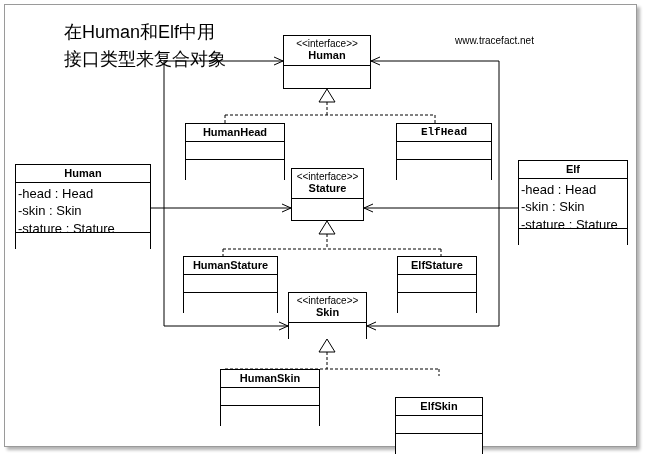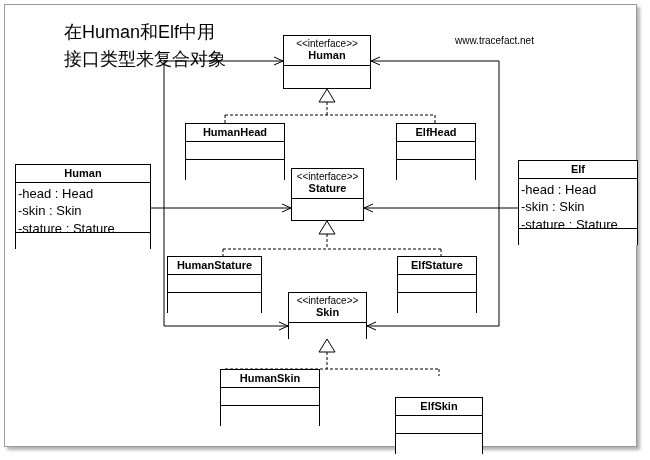--- a/index.html
+++ b/index.html
@@ -164,55 +164,55 @@
     </div>
     <div class="uml-compartment" style="height:22px;"></div>
   </div>
 
   <div class="uml-box" style="left:180px; top:118px; width:100px; height:57px;">
     <div class="uml-title">HumanHead</div>
     <div class="uml-compartment" style="height:18px;"></div>
     <div class="uml-compartment" style="height:20px;"></div>
   </div>
 
-  <div class="uml-box" style="left:391px; top:118px; width:80px; height:57px;">
+  <div class="uml-box" style="left:391px; top:118px; width:96px; height:57px;font-family:Liberation Mono, monospace;">
     <div class="uml-title">ElfHead</div>
     <div class="uml-compartment" style="height:18px;"></div>
     <div class="uml-compartment" style="height:20px;"></div>
   </div>
 
   <div class="uml-box" style="left:10px; top:159px; width:136px; height:85px;">
     <div class="uml-title">Human</div>
     <div class="uml-compartment uml-attrs" style="height:50px;">
       <div>-head : Head</div>
       <div>-skin : Skin</div>
       <div>-stature : Stature</div>
     </div>
     <div class="uml-compartment" style="height:16px;"></div>
   </div>
 
-  <div class="uml-box" style="left:513px; top:155px; width:120px; height:85px;">
+  <div class="uml-box" style="left:513px; top:155px; width:110px; height:85px;">
     <div class="uml-title">Elf</div>
     <div class="uml-compartment uml-attrs" style="height:50px;">
       <div>-head : Head</div>
       <div>-skin : Skin</div>
       <div>-stature : Stature</div>
     </div>
     <div class="uml-compartment" style="height:16px;"></div>
   </div>
 
   <div class="uml-box" style="left:286px; top:163px; width:73px; height:53px;">
     <div class="uml-title">
       <span class="stereo">&lt;&lt;interface&gt;&gt;</span>
       <span>Stature</span>
     </div>
     <div class="uml-compartment" style="height:21px;"></div>
   </div>
 
-  <div class="uml-box" style="left:162px; top:251px; width:95px; height:57px;">
+  <div class="uml-box" style="left:178px; top:251px; width:95px; height:57px;">
     <div class="uml-title">HumanStature</div>
     <div class="uml-compartment" style="height:18px;"></div>
     <div class="uml-compartment" style="height:20px;"></div>
   </div>
 
   <div class="uml-box" style="left:392px; top:251px; width:80px; height:57px;">
     <div class="uml-title">ElfStature</div>
     <div class="uml-compartment" style="height:18px;"></div>
     <div class="uml-compartment" style="height:20px;"></div>
   </div>

